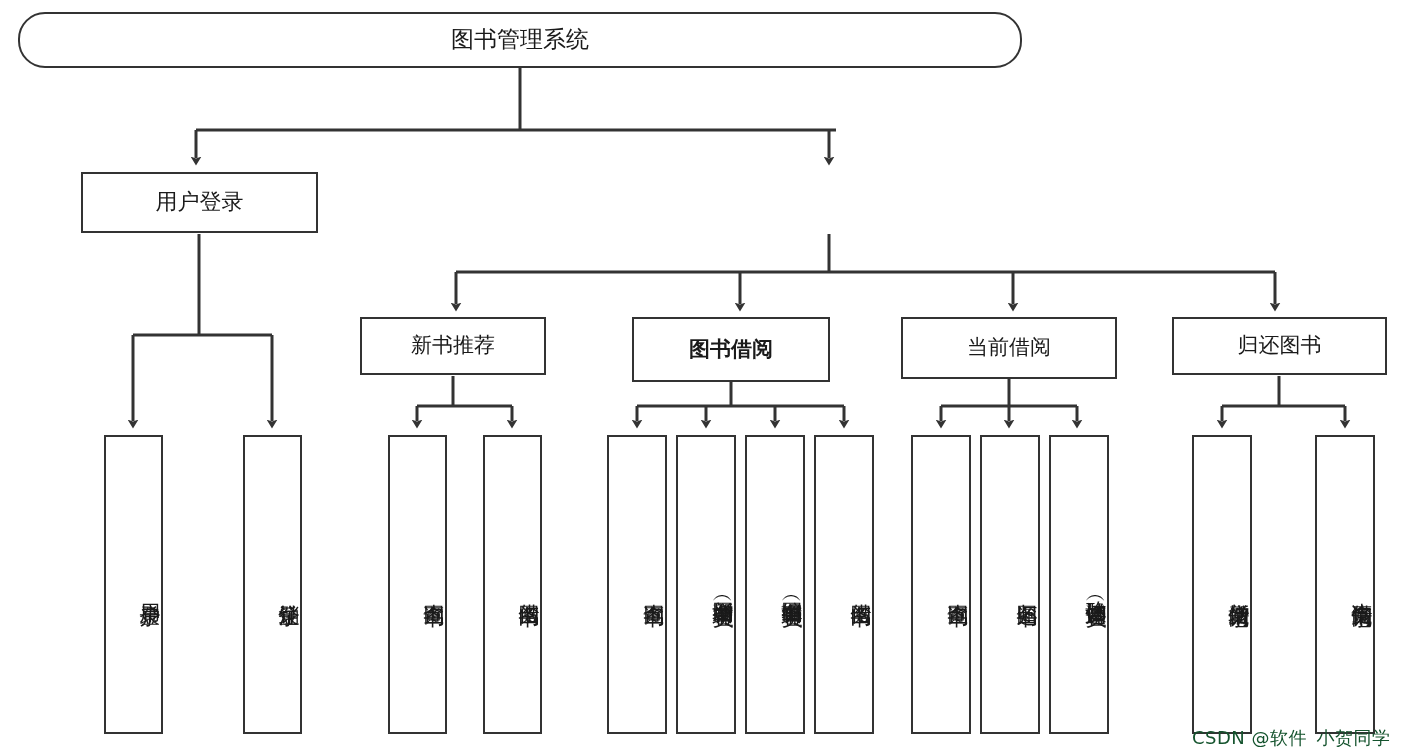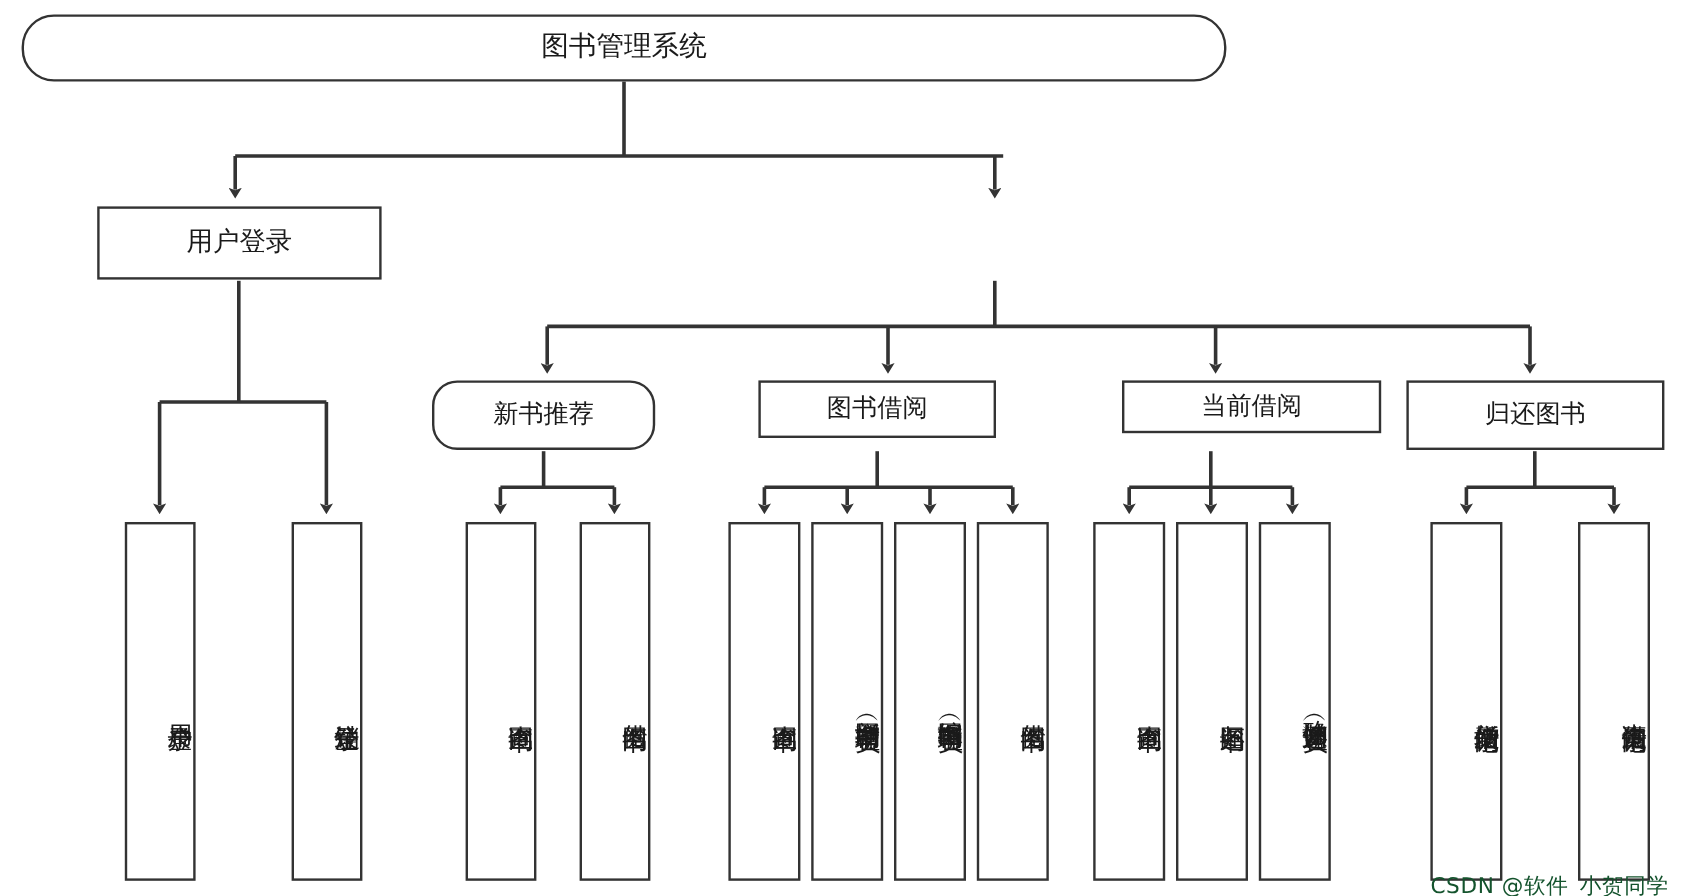--- a/index.html
+++ b/index.html
@@ -128,27 +128,27 @@
   </svg>
 
   <div class="node root" style="left:18px; top:12px; width:1004px; height:56px;">
     <span>图书管理系统</span>
   </div>
 
   <div class="node level2" style="left:81px; top:172px; width:237px; height:61px;">
     <span>用户登录</span>
   </div>
 
-  <div class="node level3" style="left:360px; top:317px; width:186px; height:58px;border-radius:21px;">
+  <div class="node level3" style="left:360px; top:317px; width:186px; height:58px;">
     <span>新书推荐</span>
   </div>
-  <div class="node level3" style="left:632px; top:317px; width:198px; height:48px;">
+  <div class="node level3" style="left:632px; top:317px; width:198px; height:65px;font-weight:bold;">
     <span>图书借阅</span>
   </div>
-  <div class="node level3" style="left:935px; top:317px; width:216px; height:44px;">
+  <div class="node level3" style="left:901px; top:317px; width:216px; height:62px;">
     <span>当前借阅</span>
   </div>
   <div class="node level3" style="left:1172px; top:317px; width:215px; height:58px;">
     <span>归还图书</span>
   </div>
 
   <div class="node leaf" style="left:104px; top:435px; width:59px; height:299px;">
     <span class="vtext">用户登录</span>
   </div>
   <div class="node leaf" style="left:243px; top:435px; width:59px; height:299px;">

